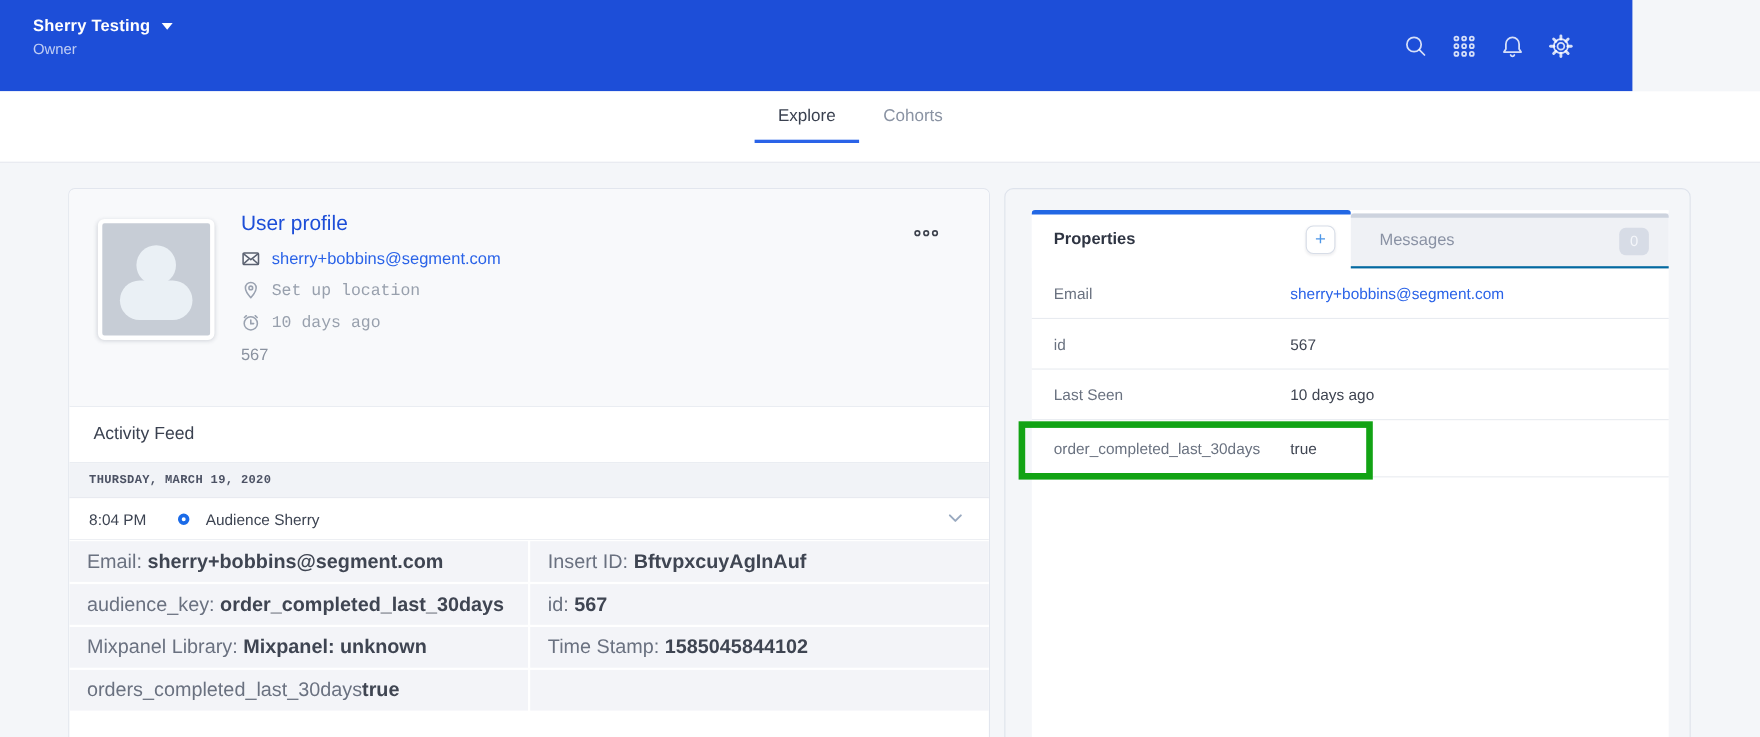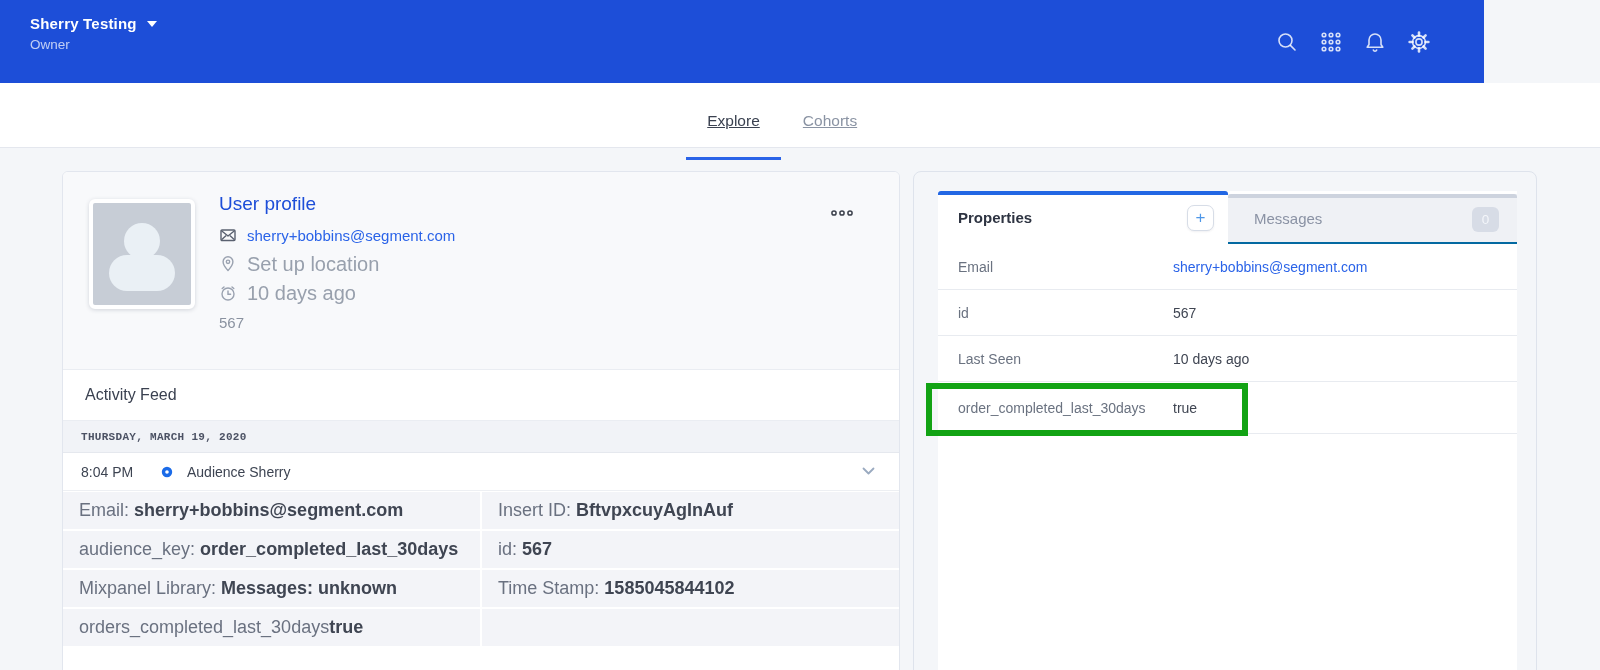--- a/index.html
+++ b/index.html
@@ -18,36 +18,36 @@
   .caret-down { width:0; height:0; border-left:5px solid transparent; border-right:5px solid transparent; border-top:6px solid #fff; }
   .workspace-role { margin-top:5px; font-size:13.5px; color:rgba(255,255,255,.72); }
   .main-nav { position:absolute; left:437px; top:0; height:83px; display:flex; align-items:center; gap:54px; }
   .nav-item { font-size:15px; color:rgba(255,255,255,.74); cursor:pointer; white-space:nowrap; }
   .nav-item.active { color:#fff; font-weight:700; }
   .nav-icons { position:absolute; right:53px; top:0; height:83px; display:flex; align-items:center; gap:20px; }
   .nav-icon { width:24px; height:24px; cursor:pointer; display:flex; align-items:center; justify-content:center; }
   .nav-icon svg { stroke:rgba(255,255,255,.82); fill:none; stroke-width:1.6; stroke-linecap:round; stroke-linejoin:round; }
   
   .tabbar { position:absolute; top:83px; left:0; width:1600px; height:65px; background:#fff; border-bottom:1px solid #E4E7EE; }
-  .tab { position:absolute; top:0; height:76px; display:flex; align-items:center; justify-content:center; font-size:15.5px; cursor:pointer;text-decoration:underline; }
+  .tab { position:absolute; top:0; height:46px; display:flex; align-items:center; justify-content:center; font-size:15.5px; cursor:pointer; }
   .tab-explore { left:686px; width:95px; color:#3A4150; font-weight:500; }
   .tab-explore .tab-underline { position:absolute; left:0; bottom:-1px; width:100%; height:3px; background:#2A63E8; }
   .tab-cohorts { left:798px; width:64px; color:#8A93A3; }
   
   .left-card { position:absolute; left:62px; top:171px; width:838px; height:520px; background:#fff; border:1px solid #E2E6EE; border-radius:6px; overflow:hidden; }
   .profile-header { position:relative; height:197px; background:#F8F9FB; }
   .avatar { position:absolute; left:26px; top:27px; width:106px; height:110px; background:#C7CDD6; border:4px solid #fff; border-radius:6px; box-shadow:0 1px 4px rgba(40,50,70,.18); overflow:hidden; }
   .avatar-head { position:absolute; left:50%; top:20px; transform:translateX(-50%); width:36px; height:36px; border-radius:50%; background:#EAF0F5; }
   .avatar-body { position:absolute; left:50%; bottom:14px; transform:translateX(-50%); width:66px; height:36px; border-radius:18px; background:#EAF0F5; }
   .profile-info { position:absolute; left:156px; top:21px; }
   .profile-title { font-size:19px; color:#1d4ed8; font-weight:500; }
   .profile-row { display:flex; align-items:center; gap:10px; margin-top:11px; height:18px; }
   .profile-row .ricon { width:18px; height:18px; display:flex; align-items:center; justify-content:center; }
   .profile-email { font-size:15px; color:#2A63E8; cursor:pointer; }
-  .profile-muted { font-size:20px; color:#98A0AD; }
+  .profile-muted { font-size:15px; color:#98A0AD;font-family:Liberation Mono, monospace; }
   .profile-id { margin-top:12px; font-size:15px; color:#8A92A0; padding-left:0px; }
   .more-menu { position:absolute; right:40px; top:28px; cursor:pointer; padding:4px; }
   
   .af-heading { height:52px; display:flex; align-items:center; padding-left:22px; font-size:16px; color:#3A4150; border-top:1px solid #EAEDF2; border-bottom:1px solid #EAEDF2; background:#fff; }
   .af-date { height:32px; display:flex; align-items:center; padding-left:18px; background:#F1F3F7; border-bottom:1px solid #E5E8EE; font-size:11px; font-weight:700; letter-spacing:.3px; color:#4C5264;font-family:Liberation Mono, monospace; }
   .af-event { height:38px; display:flex; align-items:center; padding:0 24px 0 18px; background:#fff; border-bottom:1px solid #EDEFF3; cursor:pointer; }
   .af-time { font-size:14px; color:#3D4452; width:62px; }
   .af-event-dot { margin-left:18px; margin-right:14px; display:flex; align-items:center; }
   .af-event-name { font-size:14px; color:#3D4452; }
   .af-event-chevron { margin-left:auto; display:flex; align-items:center; }
@@ -220,21 +220,21 @@
     <div class="detail-cell">
         <span class="dlabel">audience_key: </span>
         <span class="dvalue">order_completed_last_30days</span>
       </div>
     <div class="detail-cell">
         <span class="dlabel">id: </span>
         <span class="dvalue">567</span>
       </div>
     <div class="detail-cell">
         <span class="dlabel">Mixpanel Library: </span>
-        <span class="dvalue">Messages: unknown</span>
+        <span class="dvalue">Mixpanel: unknown</span>
       </div>
     <div class="detail-cell">
         <span class="dlabel">Time Stamp: </span>
         <span class="dvalue">1585045844102</span>
       </div>
     <div class="detail-cell">
         <span class="dlabel">orders_completed_last_30days</span>
         <span class="dvalue">true</span>
       </div>
     <div class="detail-cell">

